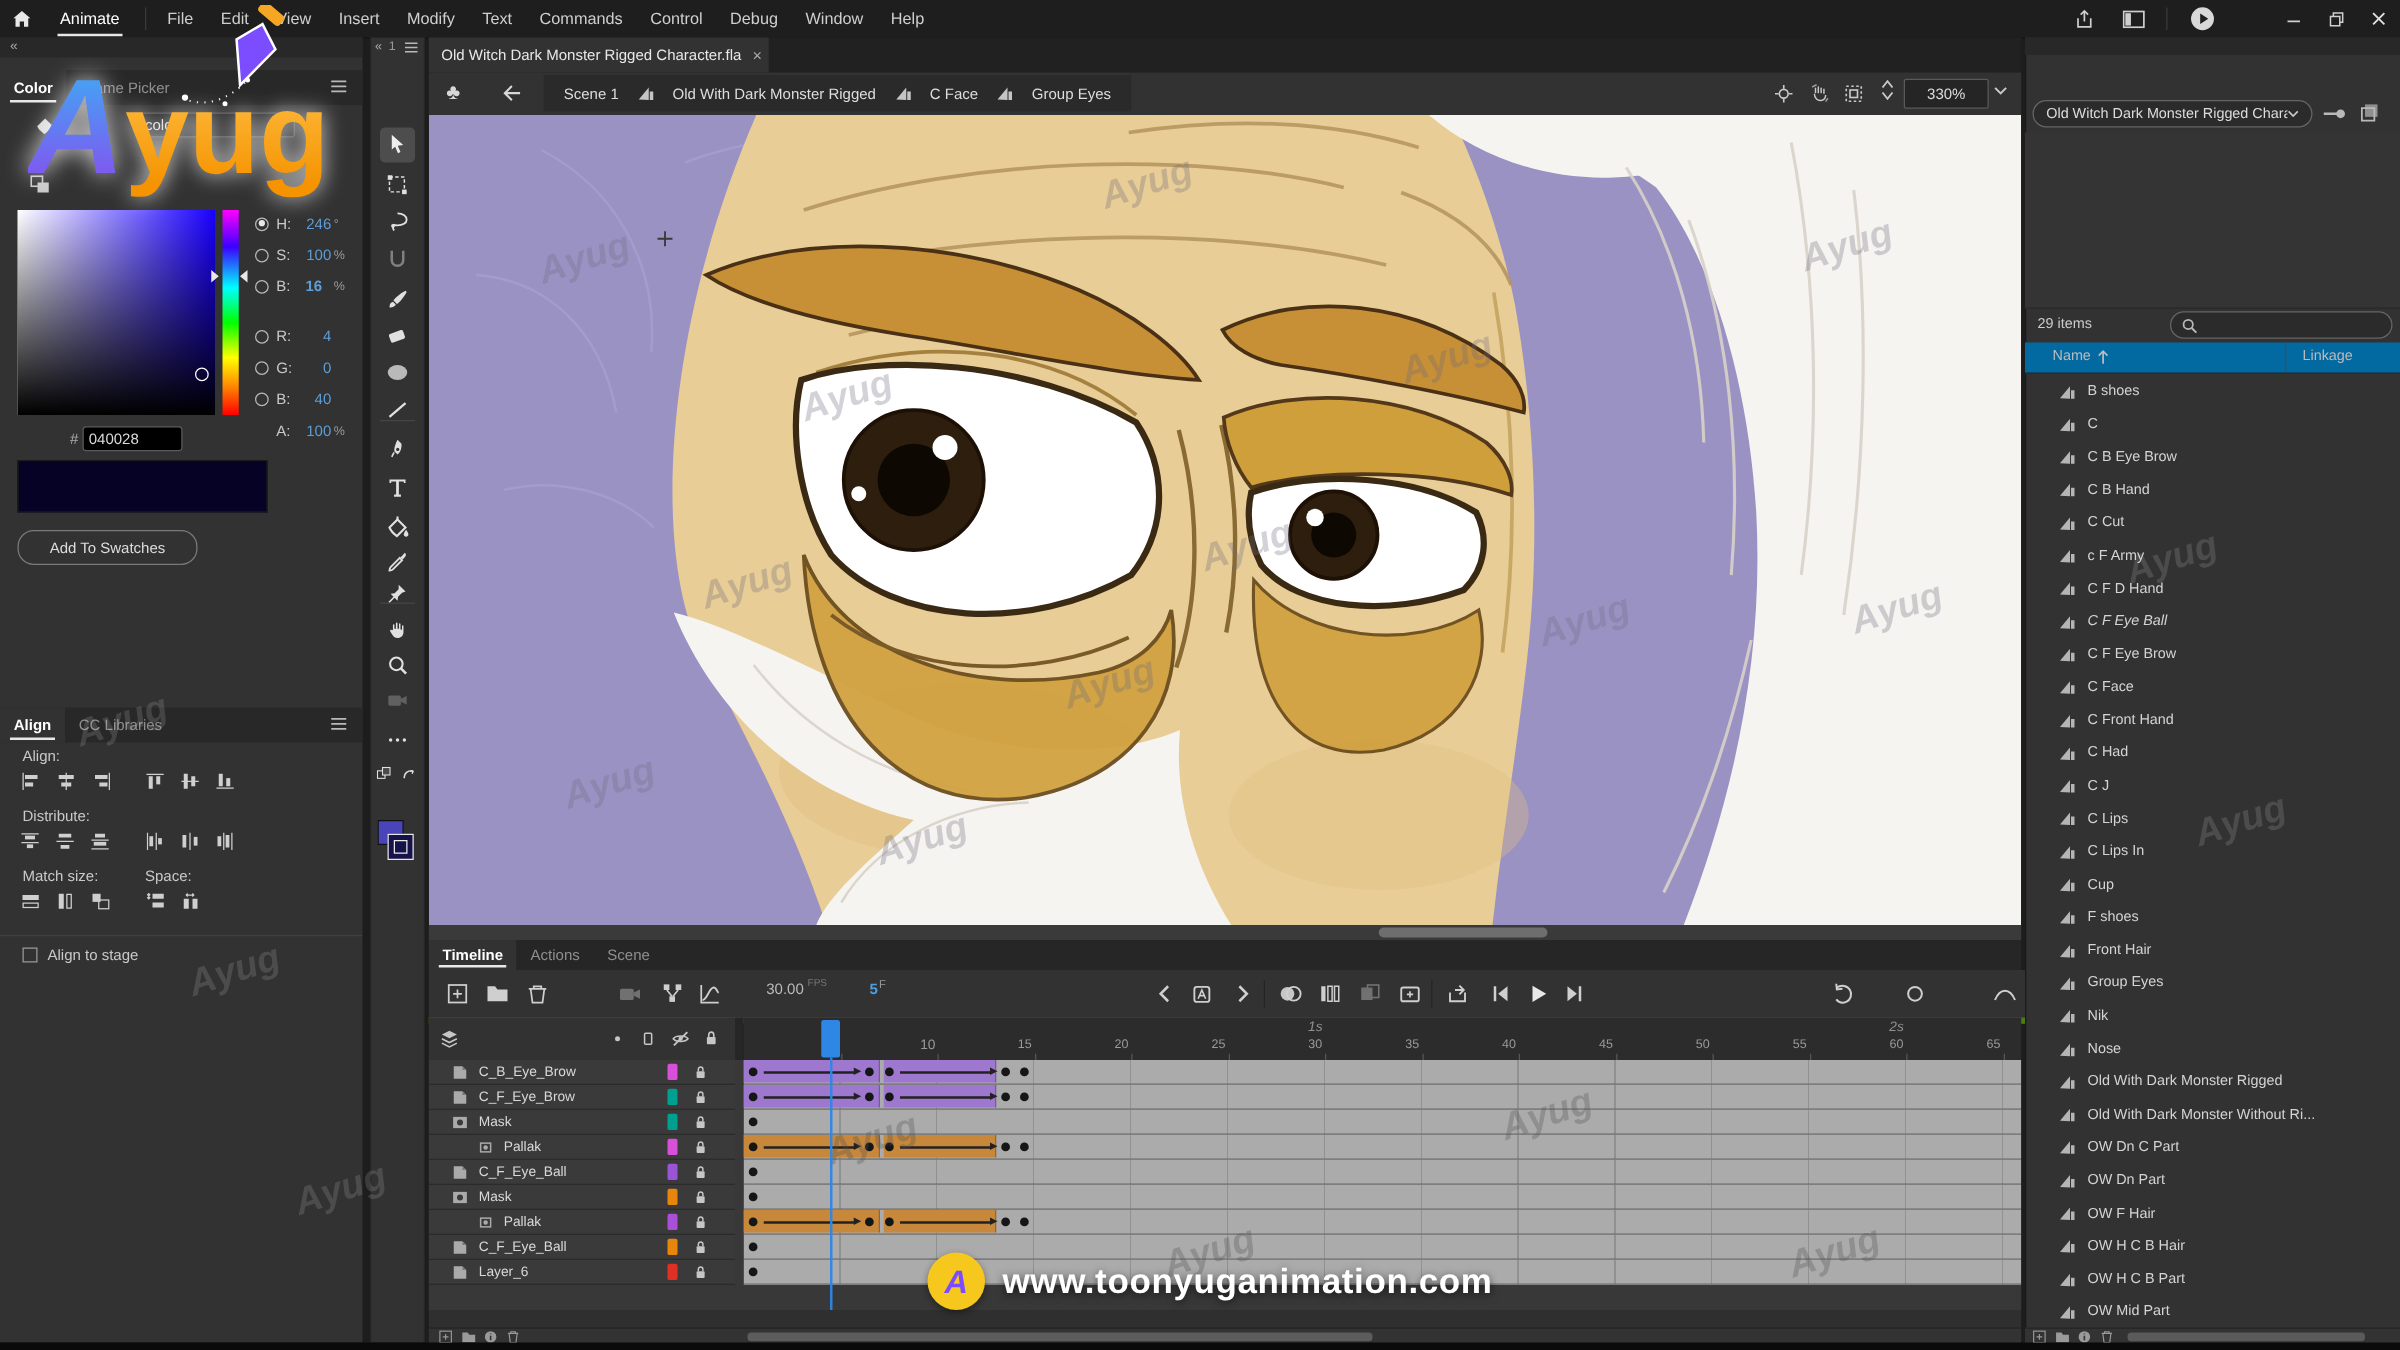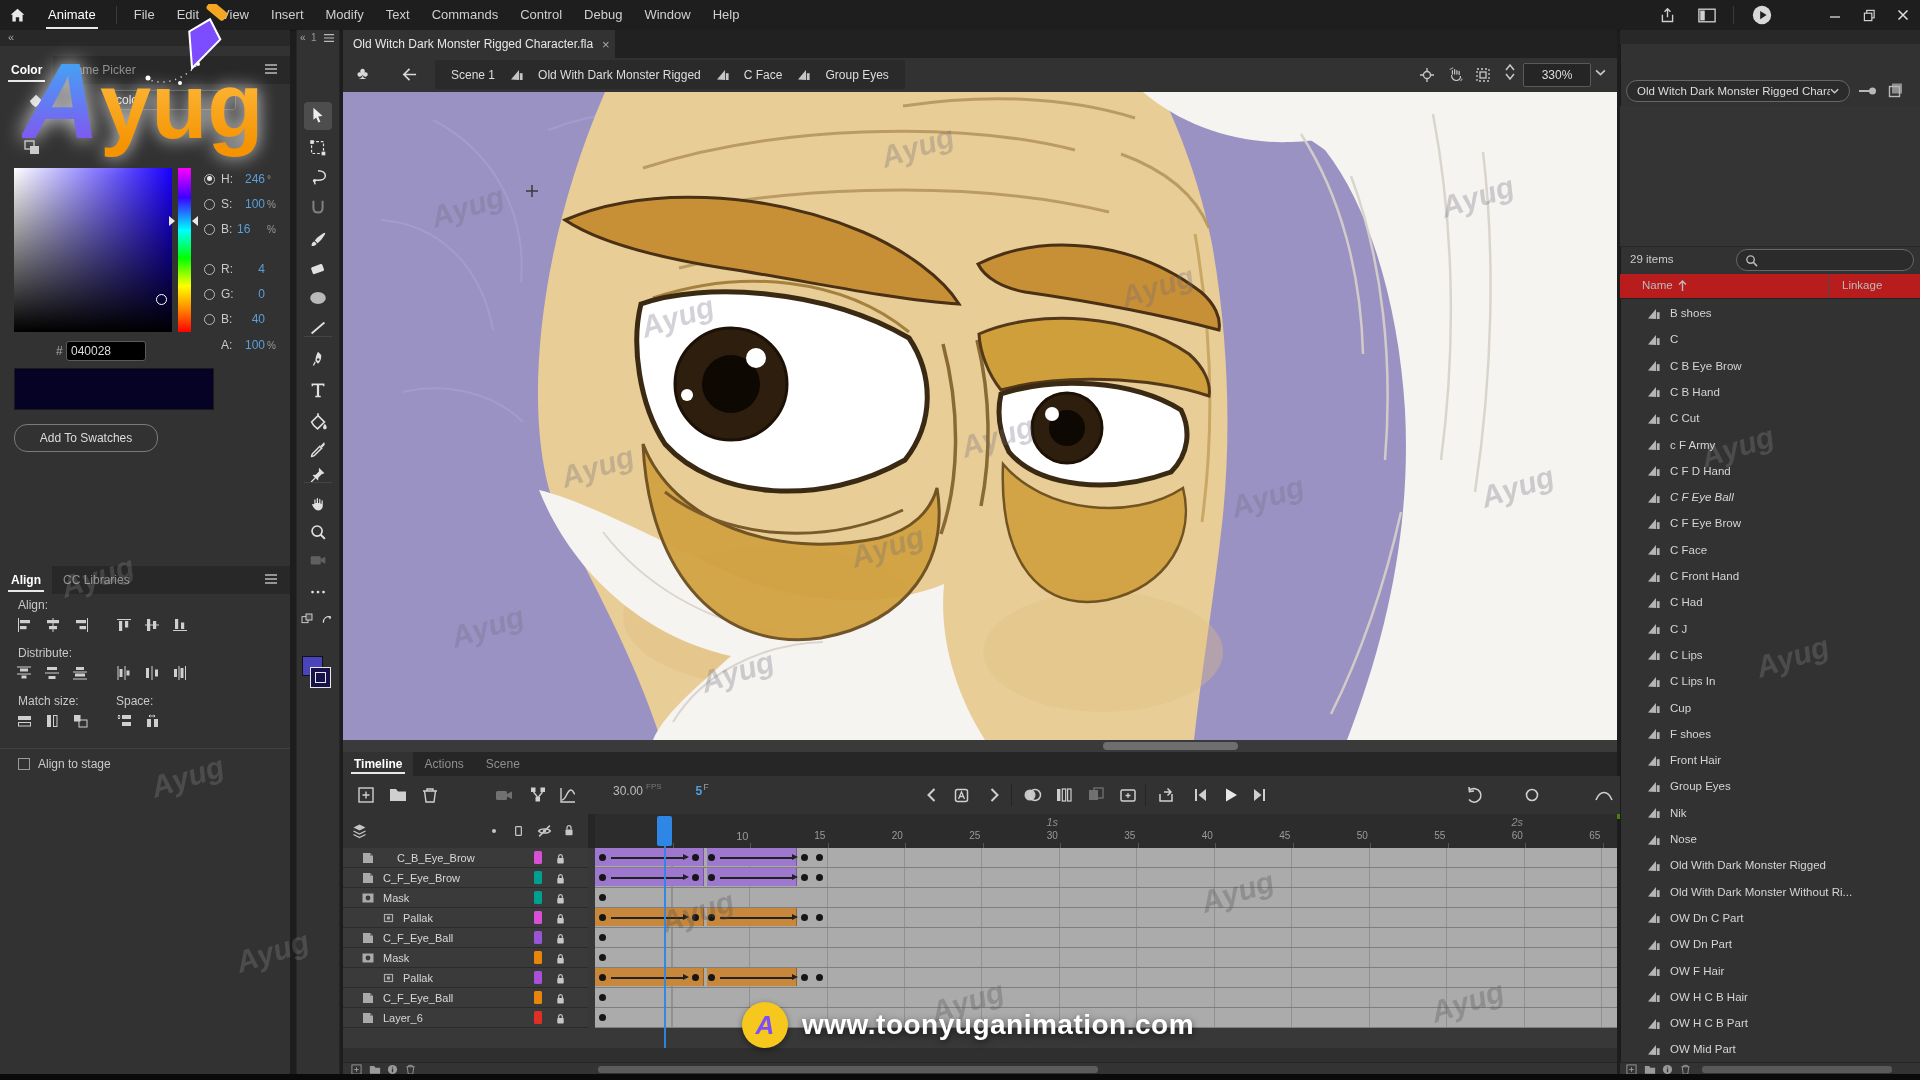--- a/index.html
+++ b/index.html
@@ -182,21 +182,21 @@
       </div>
       <div style="position: absolute; left: 204px; top: 197px; width: 84px; height: 14px; display: flex; align-items: center;">
         <span class="radio"></span>
         <span style="font-size: 12px; color: rgb(201, 201, 201); margin-left: 6px; width: 16px;">S:</span>
         <span class="field-val" style="width: 28px; text-align: right;">100</span>
         <span class="field-unit">%</span>
       </div>
       <div style="position: absolute; left: 204px; top: 222px; width: 84px; height: 14px; display: flex; align-items: center;">
         <span class="radio"></span>
         <span style="font-size: 12px; color: rgb(201, 201, 201); margin-left: 6px; width: 16px;">B:</span>
-        <span class="field-val" style="width: 28px; text-align: left;">16</span>
+        <span class="field-val" style="width: 28px; text-align: center; font-weight: bold;">16</span>
         <span class="field-unit">%</span>
       </div>
       <div style="position: absolute; left: 204px; top: 262px; width: 84px; height: 14px; display: flex; align-items: center;">
         <span class="radio"></span>
         <span style="font-size: 12px; color: rgb(201, 201, 201); margin-left: 6px; width: 16px;">R:</span>
         <span class="field-val" style="width: 28px; text-align: right;">4</span>
         <span class="field-unit"></span>
       </div>
       <div style="position: absolute; left: 204px; top: 287px; width: 84px; height: 14px; display: flex; align-items: center;">
         <span class="radio"></span>
@@ -830,21 +830,21 @@
   </div>
   <div class="abs" id="tl-rows" style="left:343px;top:848px;width:1274px;height:200px;background:#383838;overflow:hidden">
       <div class="tl-row" style="top: 0px;">
         <div class="tl-name">
           <span style="margin-left: 18px; display: inline-flex;">
             <svg width="14" height="14" viewBox="0 0 14 14">
               <path d="M2,2 L9,2 L12,5 L12,12 L2,12 Z" fill="#aaa"></path>
               <path d="M9,2 L9,5 L12,5 Z" fill="#777"></path>
             </svg>
           </span>
-          <span style="font-size: 11px; color: rgb(216, 216, 216); margin-left: 22px; flex: 1 1 0%;">C_B_Eye_Brow</span>
+          <span style="font-size: 11px; color: rgb(216, 216, 216); margin-left: 8px; flex: 1 1 0%;">C_B_Eye_Brow</span>
           <span class="swatchbar" style="margin-right: 46px; background: rgb(216, 79, 216);"></span>
           <span style="position: absolute; right: 22px; top: 3px;"><svg width="11" height="12" viewBox="0 0 12 13">
               <rect x="2.5" y="5.5" width="7" height="5.8" rx="0.8" fill="#c6c6c6"></rect>
               <path d="M4,5.5 L4,3.8 C4,2.5 4.9,1.7 6,1.7 C7.1,1.7 8,2.5 8,3.8 L8,5.5" fill="none" stroke="#c6c6c6" stroke-width="1.3"></path>
             </svg></span>
         </div>
         <div class="tl-frames">
           <div class="tspan" style="left: 0px; width: 108.5px; background: rgb(158, 120, 207);"></div>
           <div class="tspan" style="left: 111.5px; width: 90px; background: rgb(158, 120, 207);"></div>
           <div class="kdot" style="left: 4px;"></div>
@@ -1083,21 +1083,21 @@
       </svg>
     </span>
   <div class="abs" style="left:1620px;top:106px;width:300px;height:140px;background:#343434;border-bottom:1px solid #282828"></div>
   <span class="abs" style="left:1630px;top:253px;font-size:11.5px;color:#ccc">29 items</span>
   <div class="abs" style="left:1736px;top:249px;width:178px;height:22px;background:#2b2b2b;border:1px solid #666;border-radius:11px;display:flex;align-items:center;padding:0 8px;box-sizing:border-box">
     <svg width="13" height="13" viewBox="0 0 14 14">
         <circle cx="6" cy="6" r="4" fill="none" stroke="#b9b9b9" stroke-width="1.5"></circle>
         <line x1="9" y1="9" x2="13" y2="13" stroke="#b9b9b9" stroke-width="1.7"></line>
       </svg>
   </div>
-  <div class="abs" style="left:1620px;top:274px;width:300px;height:24px;background:#b91c1c;border-bottom:1px solid #232323">
+  <div class="abs" style="left:1620px;top:274px;width:300px;height:24px;background:#0369a1;border-bottom:1px solid #232323">
     <span style="position:absolute;left:22px;top:5px;font-size:11.5px;color:#bbb">Name</span>
     <svg style="position:absolute;left:58px;top:6px" width="9" height="12" viewBox="0 0 9 12">
         <path d="M4.5,1 L4.5,11 M1,4.5 L4.5,1 L8,4.5" fill="none" stroke="#bbb" stroke-width="1.4"></path>
       </svg>
     <div style="position:absolute;left:208px;top:0;width:1px;height:24px;background:#4a4a4a"></div>
     <span style="position:absolute;left:222px;top:5px;font-size:11.5px;color:#bbb">Linkage</span>
   </div>
   <div class="abs" id="lib-list" style="left:1620px;top:300px;width:300px;height:762px;overflow:hidden">
       <div class="lib-row" style="top: 0px;">
         <span style="margin-left: 26px; display: inline-flex;">

